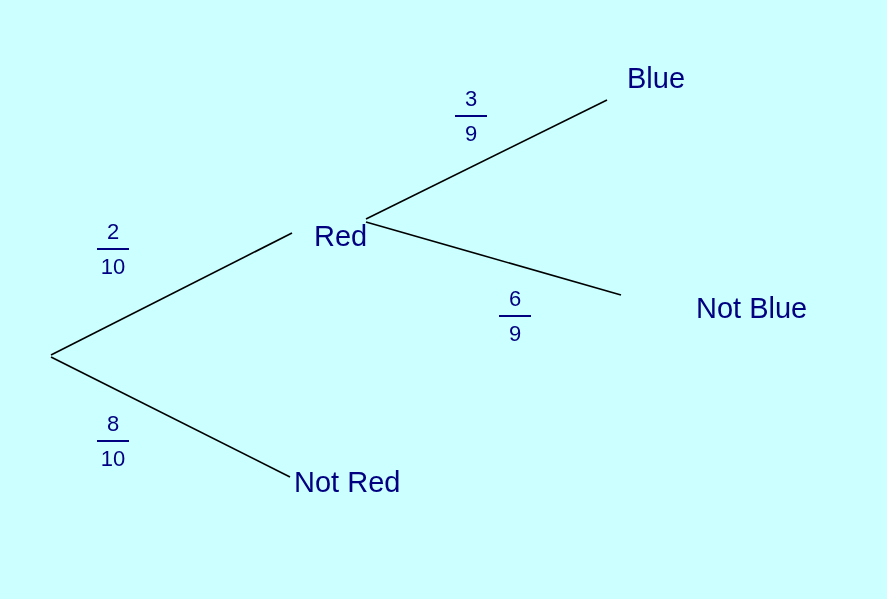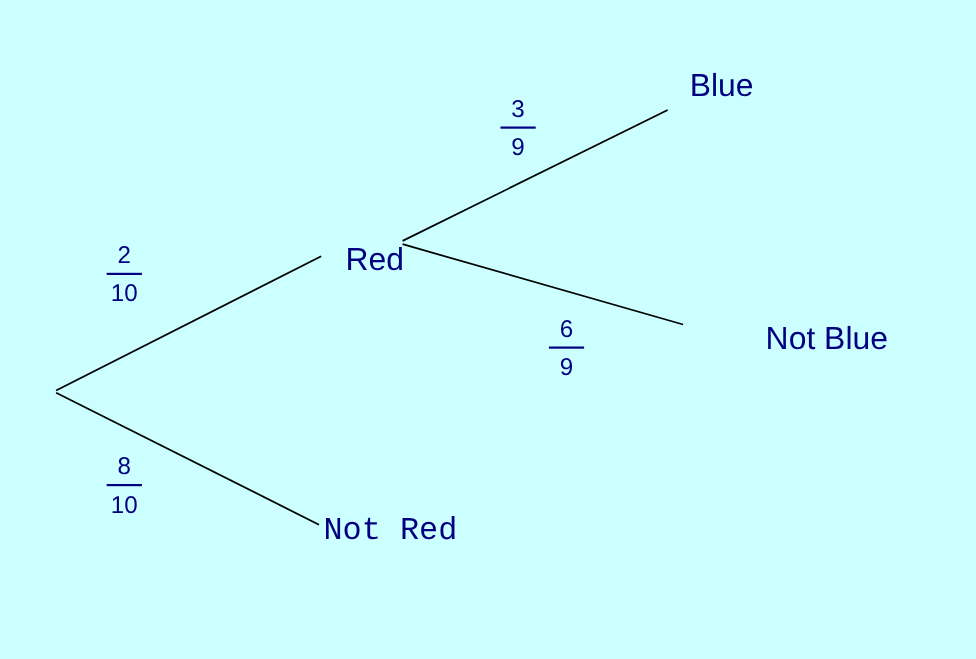--- a/index.html
+++ b/index.html
@@ -31,21 +31,21 @@
     fill: none;
   }
   .node-label {
     position: absolute;
     color: var(--ink);
     font-size: 29px;
     line-height: 25px;
     white-space: nowrap;
   }
   .label-red      { left: 314px; top: 224px; }
-  .label-not-red  { left: 294px; top: 470px; font-family: Liberation Mono, monospace; }
+  .label-not-red  { left: 294px; top: 470px; }
   .label-blue     { left: 627px; top: 66px;  }
   .label-not-blue { left: 658px; top: 296px; margin-left: 38px; }
   .fraction {
     position: absolute;
     width: 32px;
     text-align: center;
     color: var(--ink);
     font-size: 22px;
     line-height: 25px;
   }

